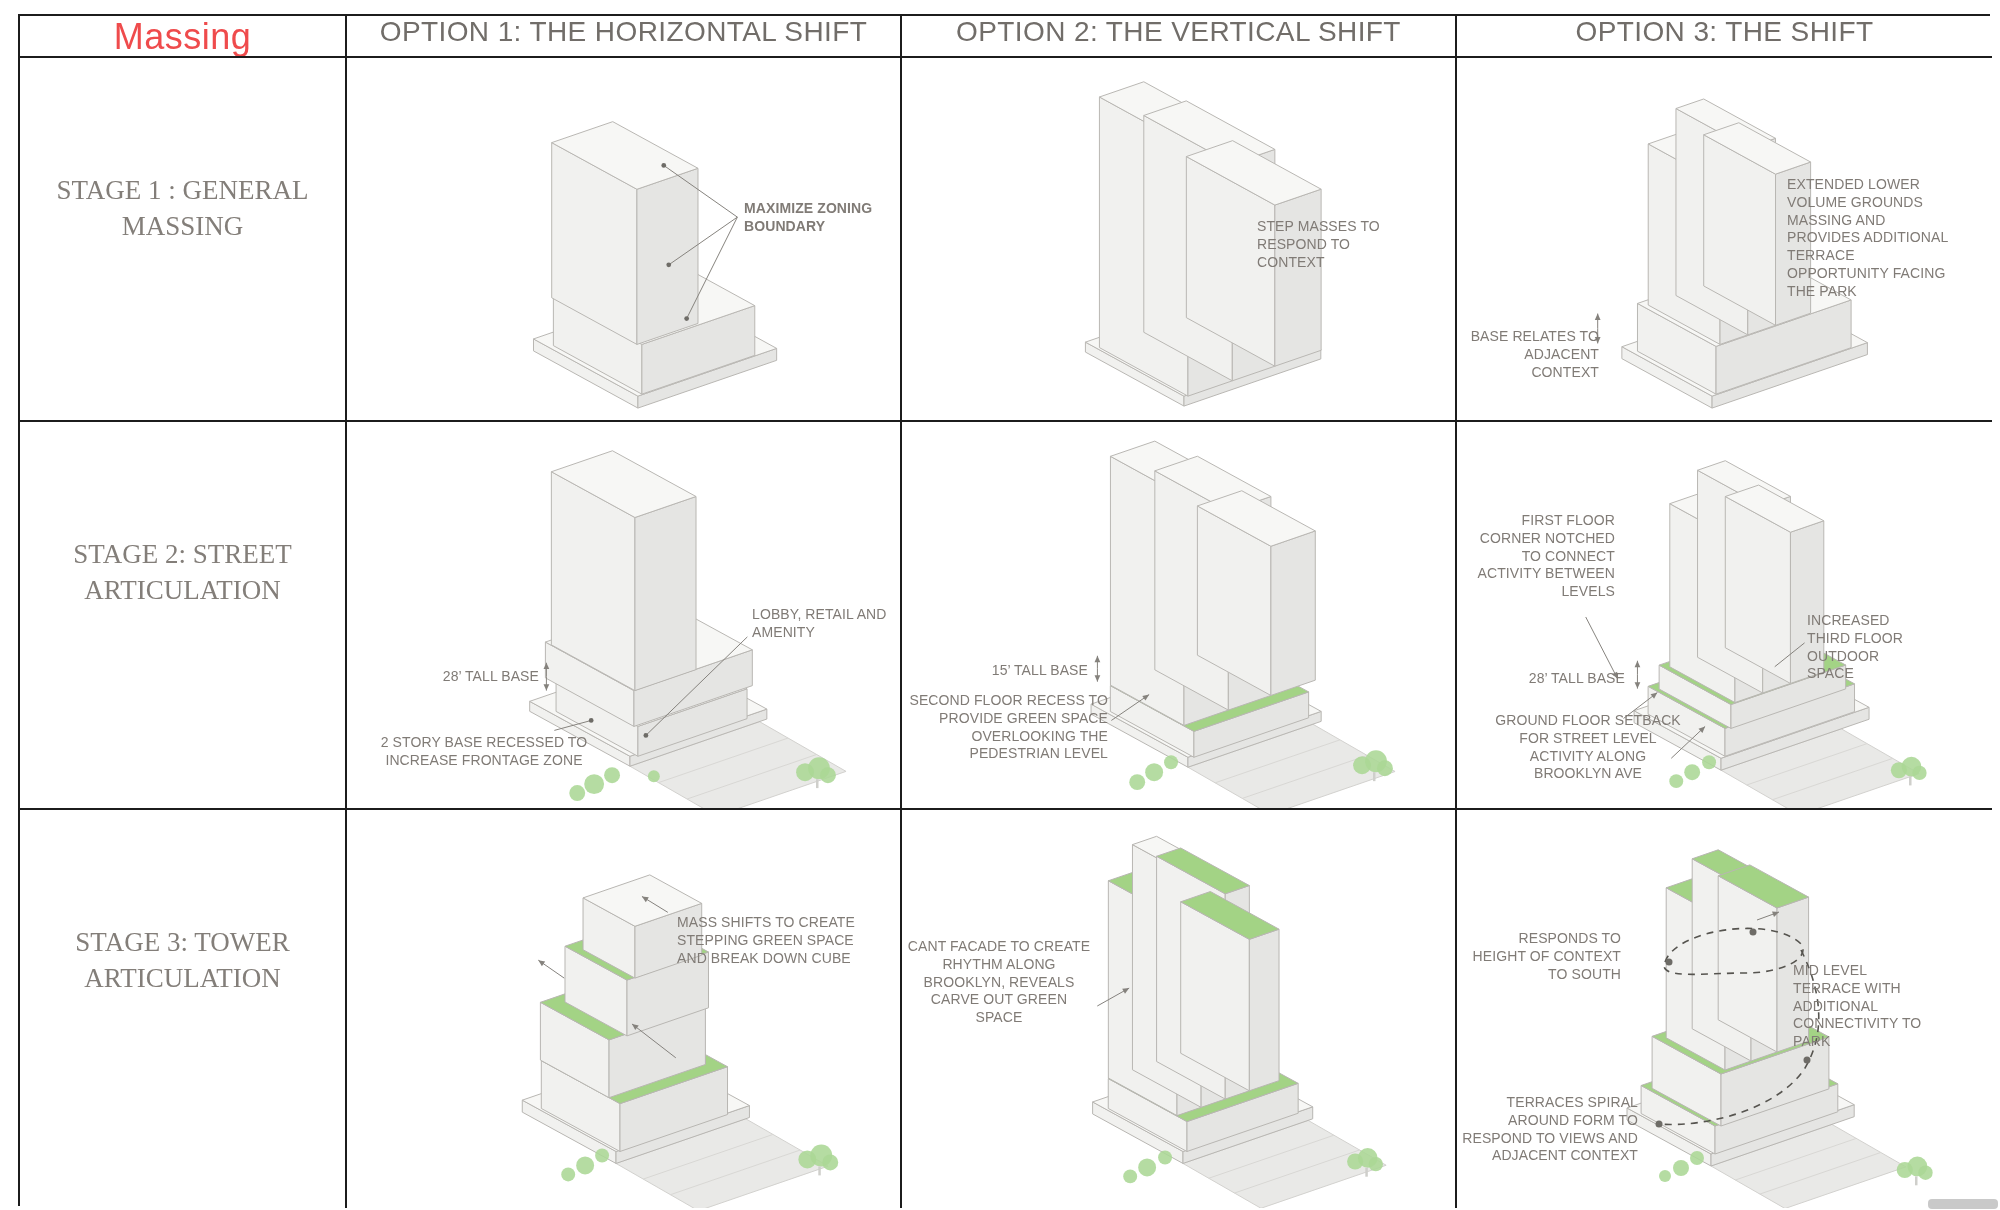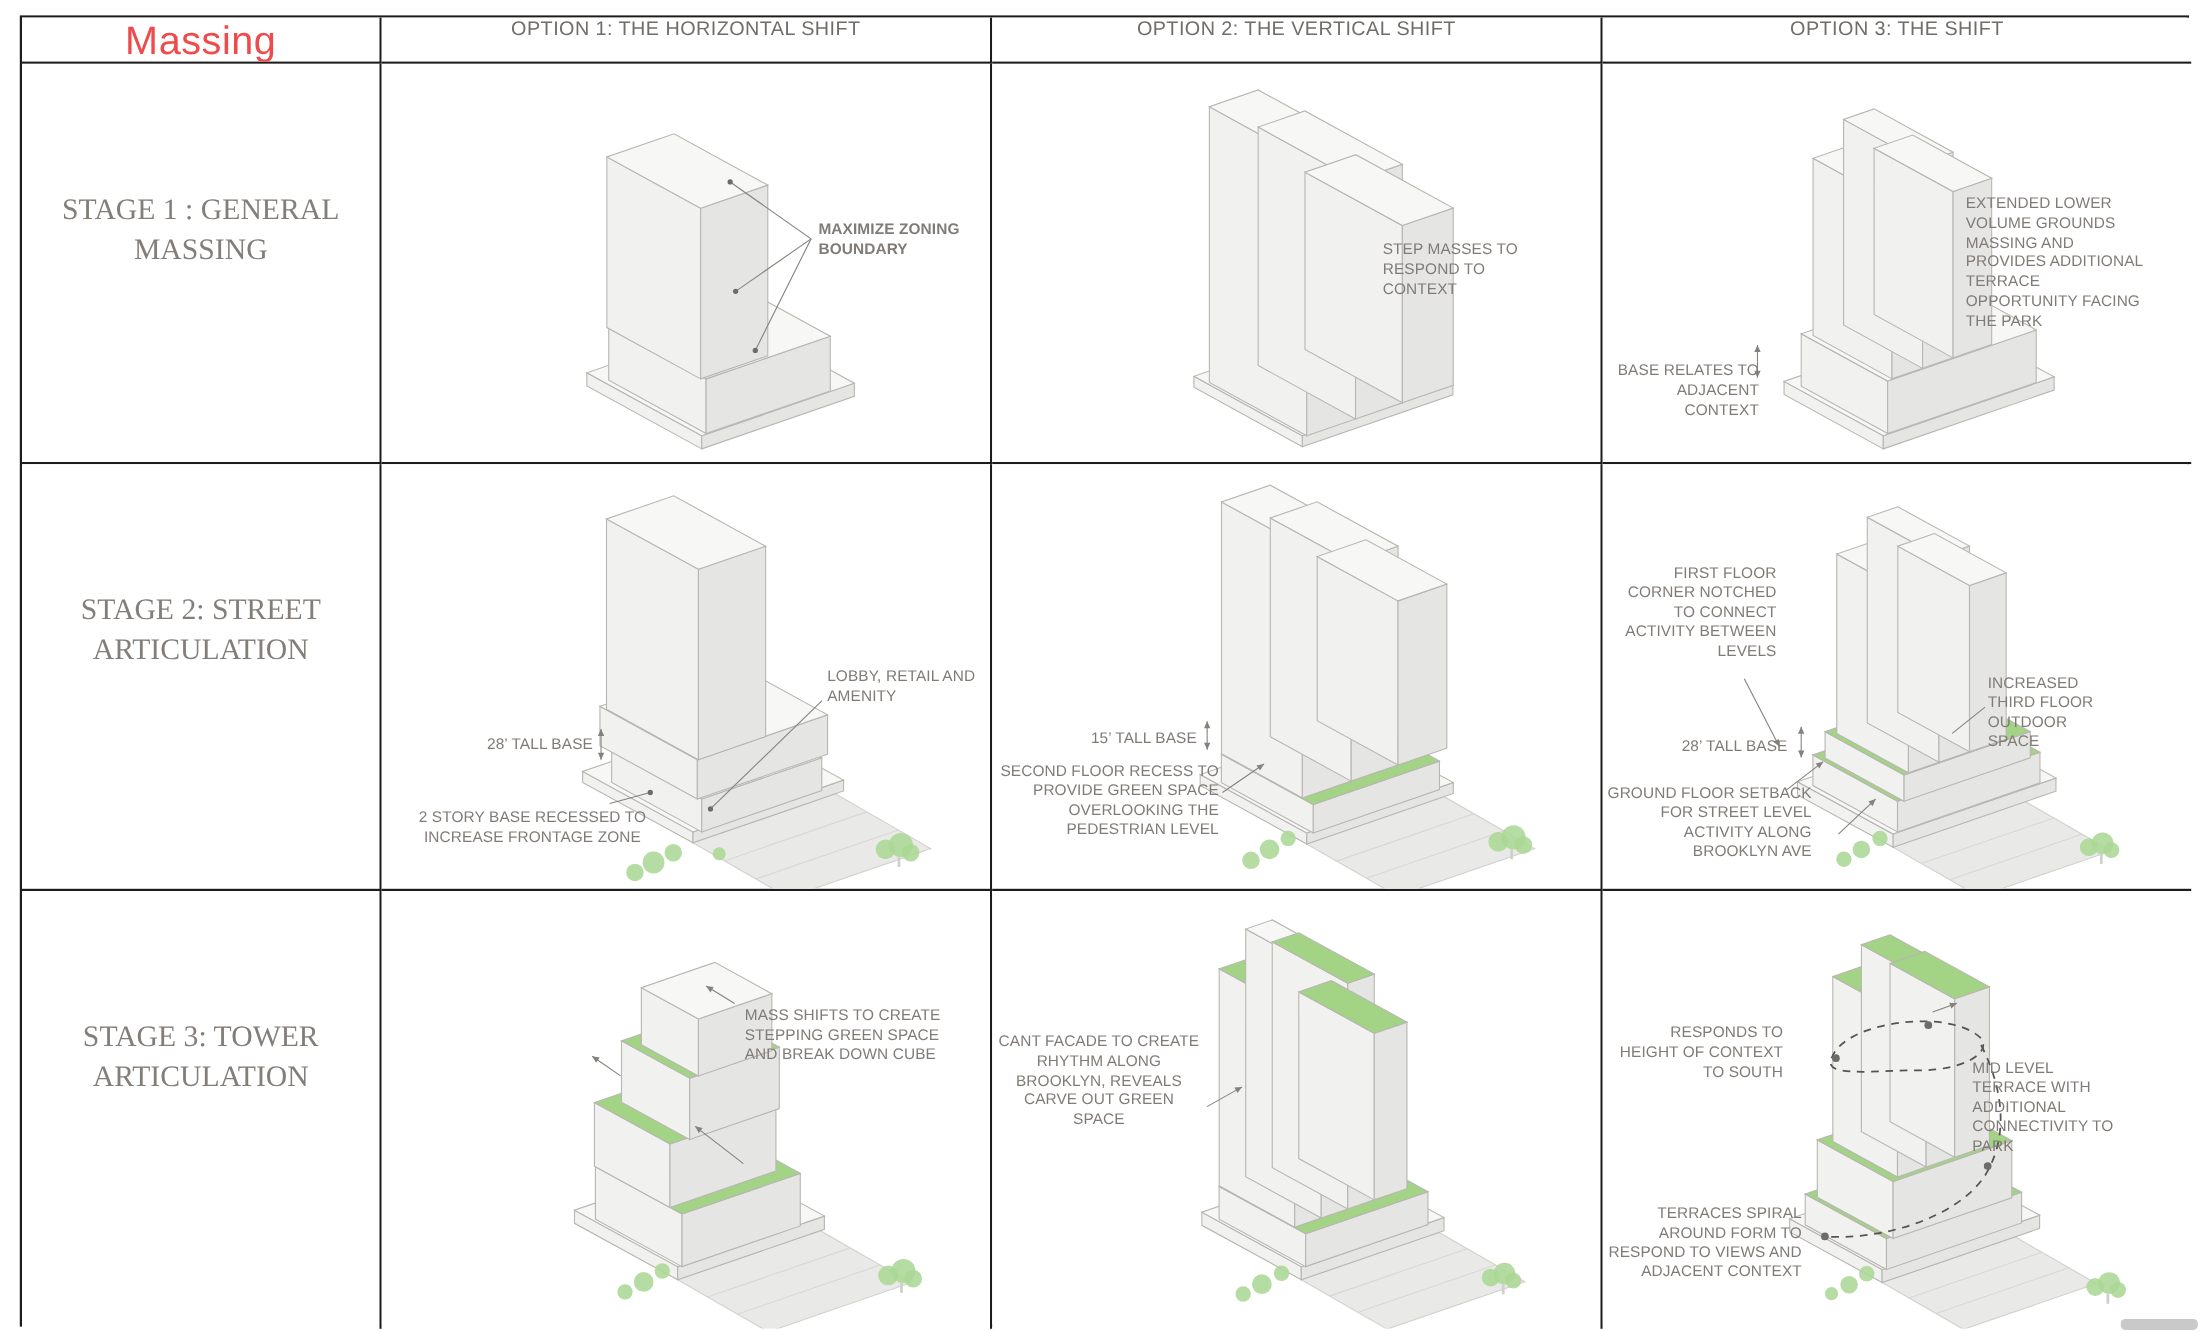--- a/index.html
+++ b/index.html
@@ -6,39 +6,39 @@
   body{width:2000px;height:1210px;position:relative;font-family:"Liberation Sans",sans-serif;overflow:hidden;}
   .page{position:absolute;inset:0;background:#fff;}
   .tbl{position:absolute;left:18px;top:14px;width:1972px;height:1192px;display:grid;
        grid-template-columns:327px 555px 555px 535px;
        grid-template-rows:42px 364px 388px 398px;
        border:2px solid #1c1c1c;box-sizing:border-box;background:#fff;}
   .cell{position:relative;background:#fff;border-right:2px solid #1c1c1c;border-bottom:2px solid #1c1c1c;box-sizing:border-box;overflow:hidden;}
   .cell.col-last{border-right:none;}
   .cell.row-last{border-bottom:none;}
   .hdr{display:flex;align-items:flex-start;justify-content:center;}
-  .hdr span{font-size:18px;color:#716d69;letter-spacing:.4px;white-space:nowrap;}
+  .hdr span{font-size:28px;color:#716d69;letter-spacing:.4px;white-space:nowrap;}
   .hdr .massing{font-size:36px;color:#ef4b4c;letter-spacing:.5px;}
   .stage{display:flex;align-items:flex-start;justify-content:center;}
   .stage span{display:block;margin-top:115px;font-size:27px;line-height:1.32;color:#837e79;text-align:center;padding:0 12px;font-family:Liberation Serif, serif;}
   .figsvg{position:absolute;left:0;top:0;width:100%;height:100%;}
   .ann{position:absolute;font-size:14px;line-height:1.27;color:#807b76;letter-spacing:.1px;}
   
   #s1o1-a1{left:397px;top:142px;width:160px;font-weight:bold;}
   #s1o2-a1{left:355px;top:160px;width:150px;}
   #s1o3-a1{left:12px;top:270px;width:130px;text-align:right;}
   #s1o3-a2{left:330px;top:118px;width:164px;}
   #s2o1-a1{left:42px;top:246px;width:150px;text-align:right;}
   #s2o1-a2{left:405px;top:184px;width:140px;}
   #s2o1-a3{left:12px;top:312px;width:250px;text-align:center;}
   #s2o2-a1{left:38px;top:240px;width:148px;text-align:right;}
   #s2o2-a2{left:0px;top:270px;width:206px;text-align:right;}
   #s2o3-a1{left:0px;top:90px;width:158px;text-align:right;}
   #s2o3-a2{left:28px;top:248px;width:140px;text-align:right;}
-  #s2o3-a3{left:0px;top:290px;width:190px;text-align:right;}
+  #s2o3-a3{left:0px;top:290px;width:190px;text-align:center;padding-left:36px;}
   #s2o3-a4{left:350px;top:190px;width:122px;}
   #s3o1-a1{left:330px;top:104px;width:182px;}
   #s3o2-a1{left:5px;top:128px;width:184px;text-align:center;}
   #s3o3-a1{left:12px;top:120px;width:152px;text-align:right;}
   #s3o3-a2{left:336px;top:152px;width:142px;}
   #s3o3-a3{left:5px;top:284px;width:176px;text-align:right;}
   .scroll-corner{position:absolute;right:2px;bottom:1px;width:70px;height:10px;background:#c9c9c9;border-radius:4px;}
 </style>
 </head>
 <body>

